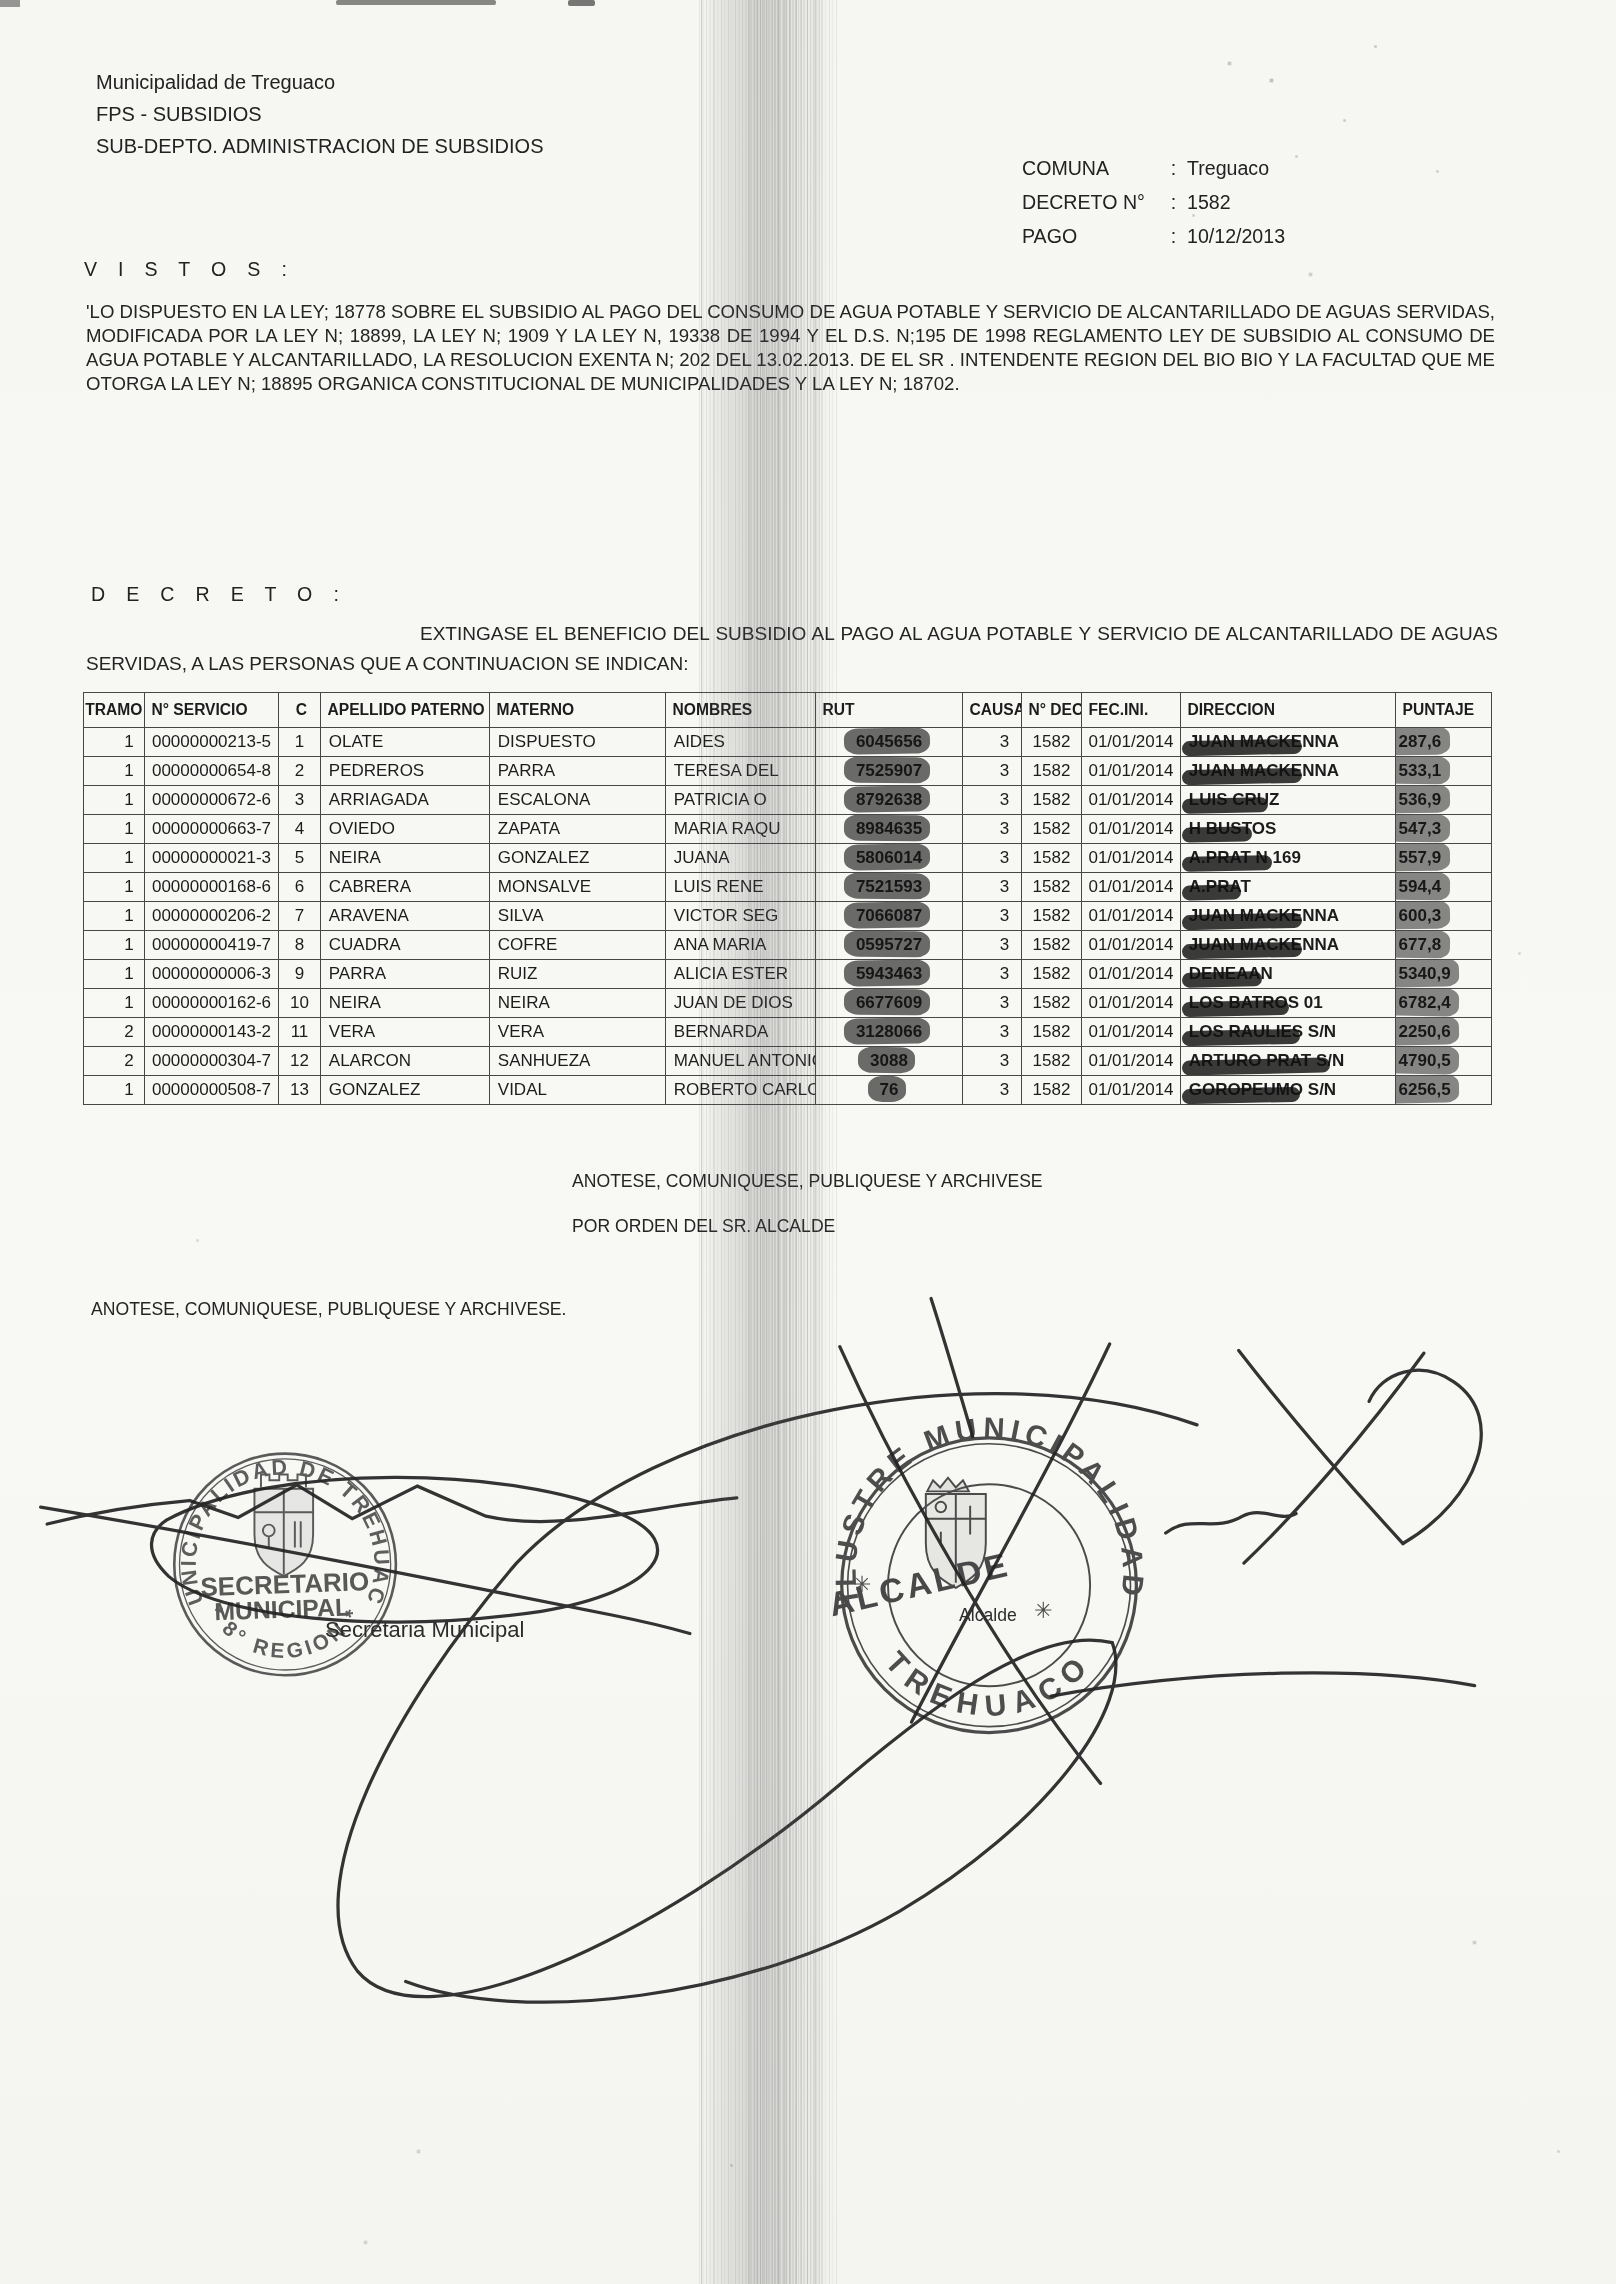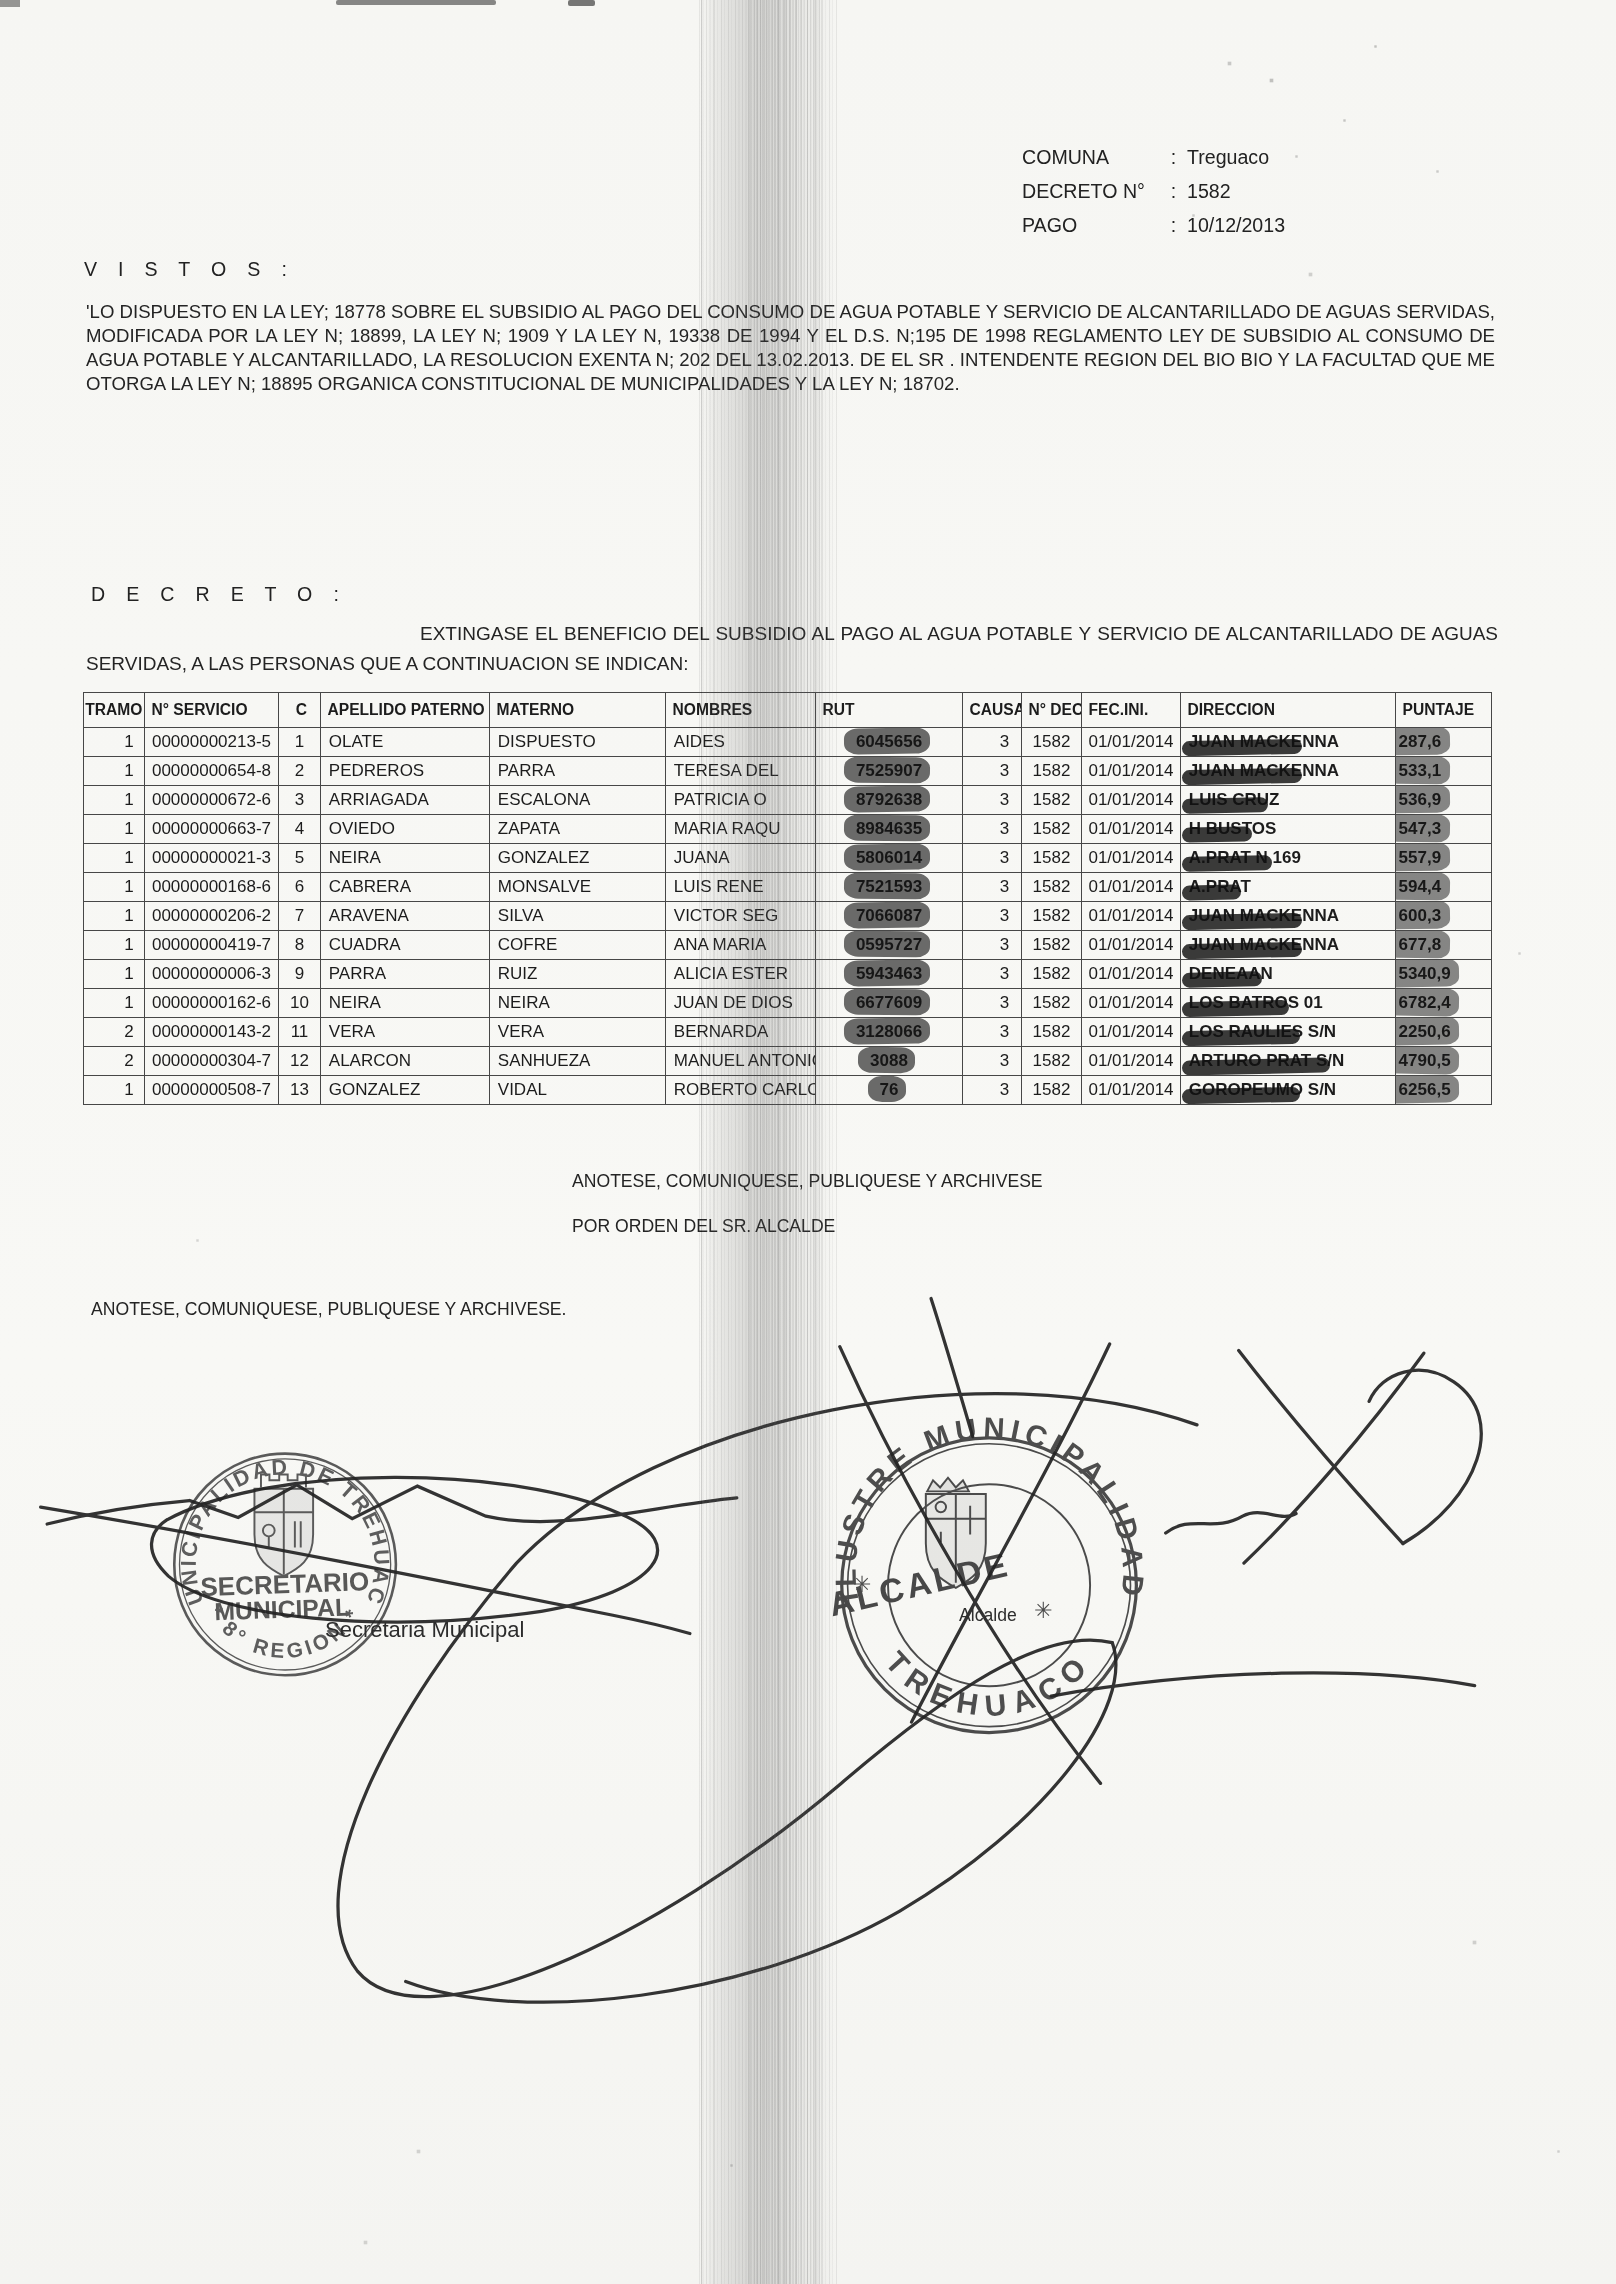--- a/index.html
+++ b/index.html
@@ -5,21 +5,21 @@
   html,body{margin:0;padding:0;background:#e9e9e6;}
   .page{
     position:relative;width:1617px;height:2284px;overflow:hidden;
     background:linear-gradient(180deg,#f6f6f3 0%,#f8f8f5 60%,#f4f4f1 100%);
     font-family:"Liberation Sans",sans-serif;color:#1f1f1f;
   }
   .abs{position:absolute;}
   
   .org{left:96px;top:66px;font-size:20px;line-height:32px;color:#222;}
   .meta{left:1022px;top:146px;font-size:19.6px;color:#222;}
-  .meta .mrow{display:flex;height:34px;align-items:flex-start;}
+  .meta .mrow{display:flex;height:34px;align-items:flex-end;}
   .meta .ml{width:138px;}
   .meta .ms{width:27px;text-align:center;}
   
   .h-spaced{font-size:19.6px;letter-spacing:7.8px;color:#222;}
   .vistos-h{left:84px;top:258px;}
   .body-par{left:86px;top:300px;width:1409px;font-size:18.6px;line-height:24px;
     text-align:justify;color:#242424;}
   .decreto-h{left:91px;top:583px;}
   .decreto-par{left:86px;top:619px;width:1412px;font-size:19px;line-height:30px;
     text-align:justify;text-indent:334px;color:#242424;}
@@ -85,20 +85,25 @@
      197px 1240px 0 0.7px rgba(70,70,70,.2), 1375px 46px 0 0.7px rgba(70,70,70,.3),
      1296px 156px 0 0.7px rgba(70,70,70,.26), 1401px 339px 0 1.3px rgba(70,70,70,.18),
      365px 2242px 0 1.3px rgba(70,70,70,.2), 1558px 2151px 0 0.7px rgba(70,70,70,.22);}
   .sigsvg{left:0;top:0;width:1617px;height:2284px;z-index:30;pointer-events:none;}
 </style>
 </head>
 <body>
 
 <div class="page">
 
+  <div class="abs org">
+    <div>Municipalidad de Treguaco</div>
+    <div>FPS - SUBSIDIOS</div>
+    <div>SUB-DEPTO. ADMINISTRACION DE SUBSIDIOS</div>
+  </div>
 
   <div class="abs meta">
     <div class="mrow">
       <span class="ml">COMUNA</span>
       <span class="ms">:</span>
       <span class="mv">Treguaco</span>
     </div>
     <div class="mrow">
       <span class="ml">DECRETO N°</span>
       <span class="ms">:</span>

